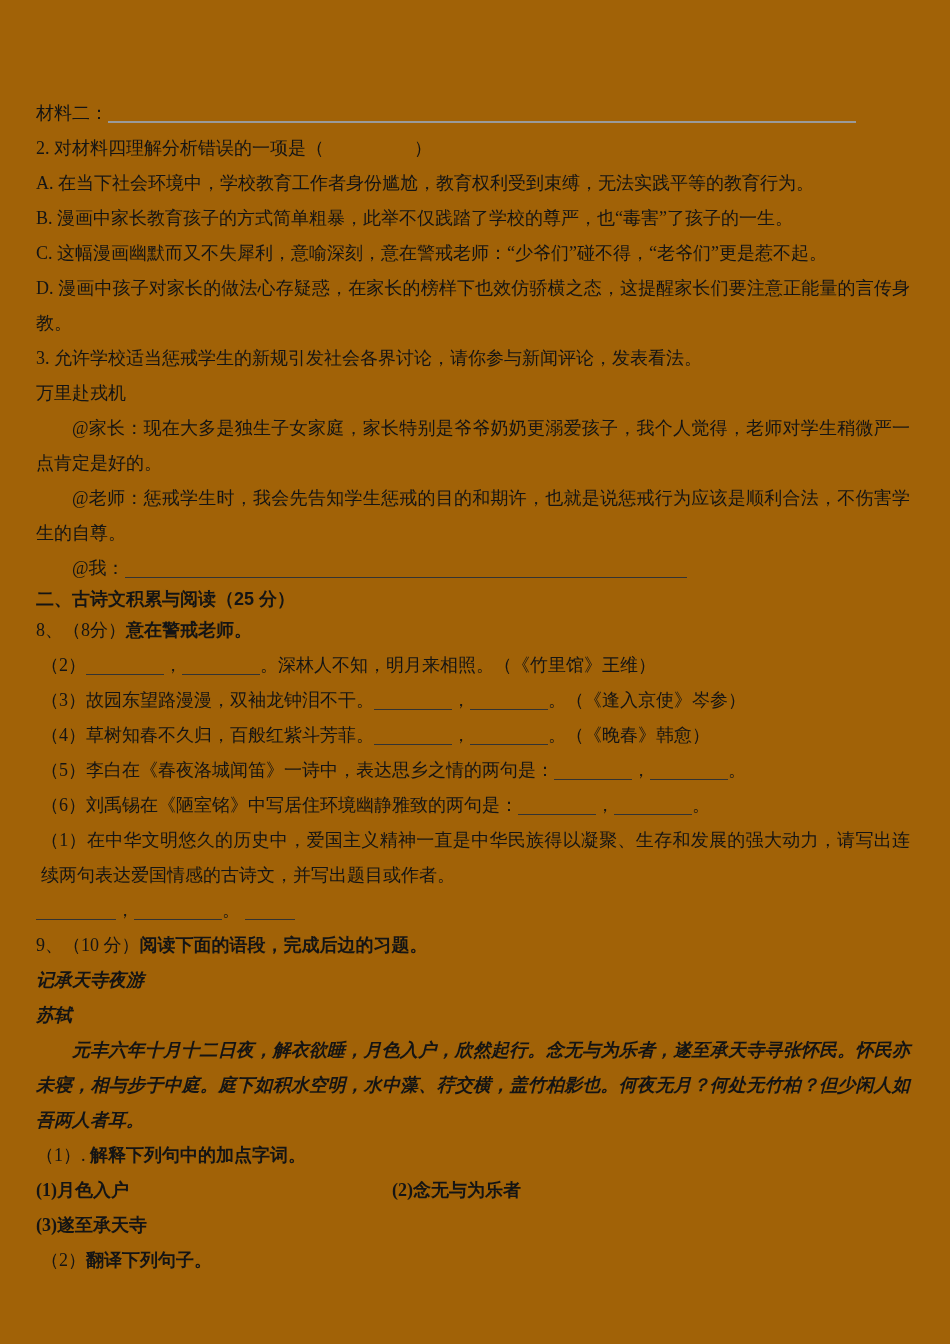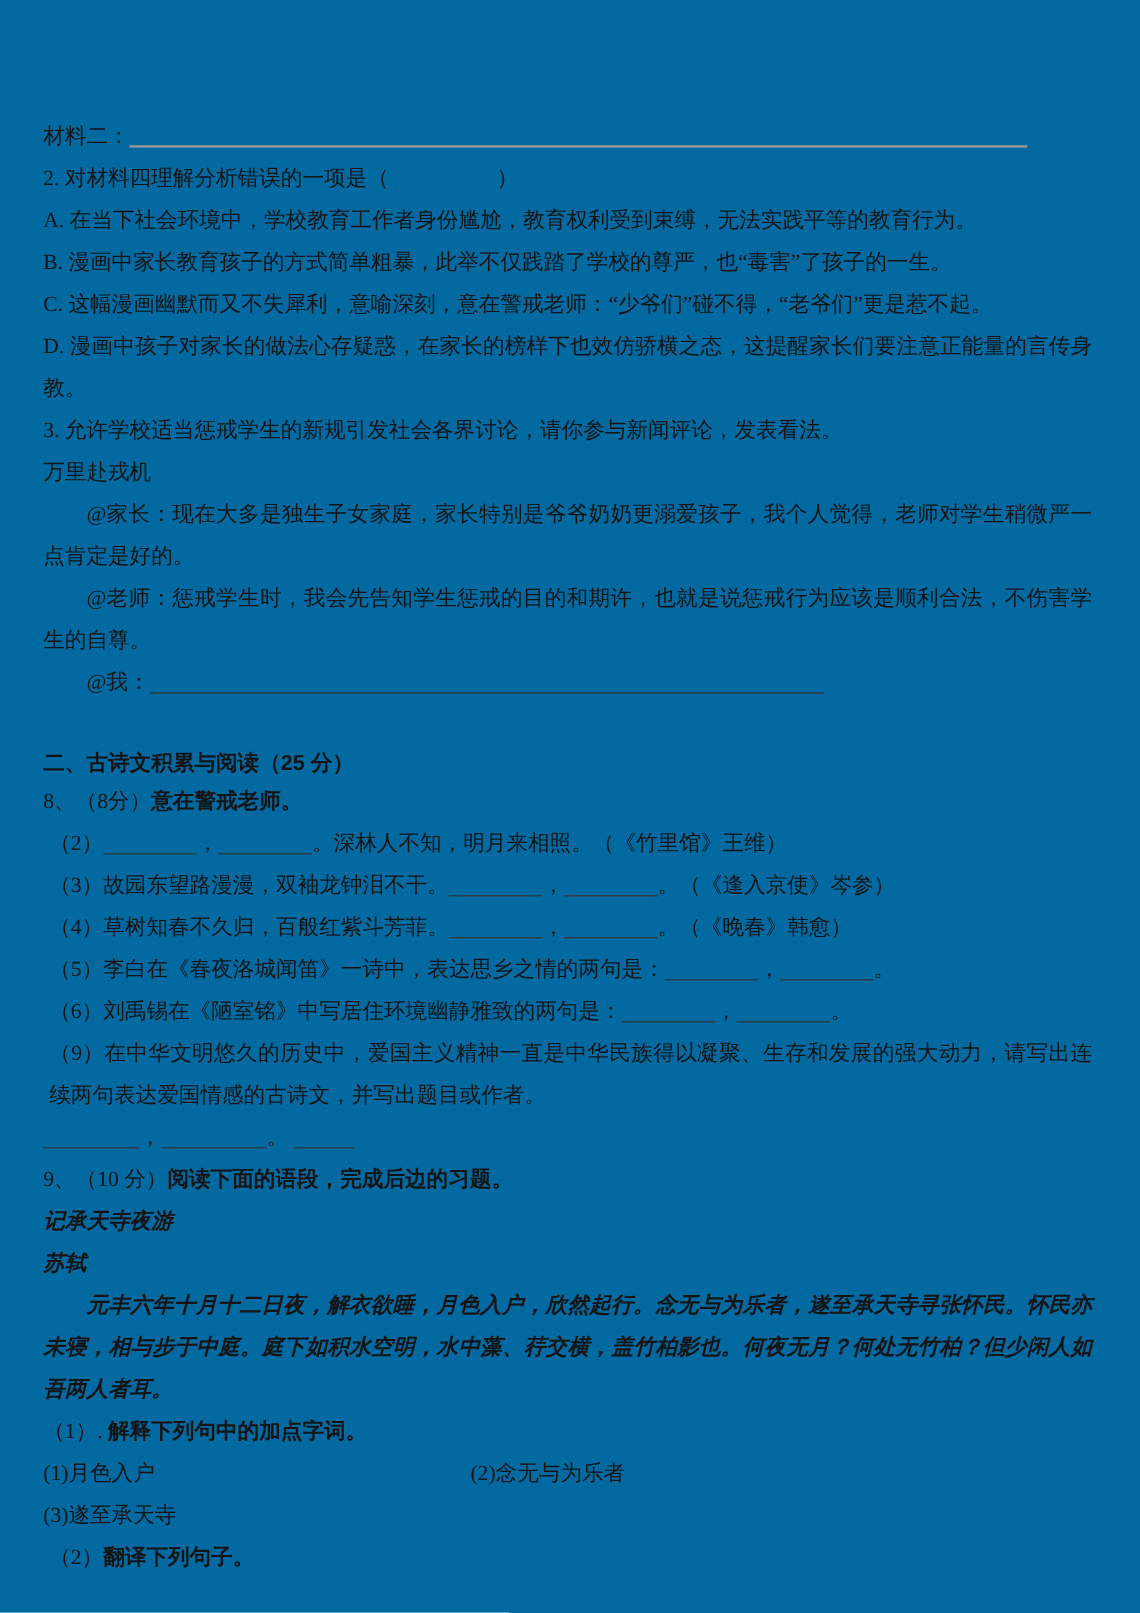--- a/index.html
+++ b/index.html
@@ -1,47 +1,47 @@
 <!DOCTYPE html>
 <html><head>
 <meta charset="utf-8">
 <style>
   html, body { margin: 0; padding: 0; background: #ffffff; }
   .page {
     position: relative;
     width: 950px;
     height: 1344px;
     box-sizing: border-box;
-    background: #0369a1;
+    background: #a16207;
     padding: 96px 40px 0 36px;
     font-family: "Liberation Serif", serif;
     font-size: 18px;
     color: #141414;
     overflow: hidden;
   }
   p { margin: 0; line-height: 35px; }
   .just { text-align: justify; }
   .indent2 { text-indent: 2em; }
   .hei { font-family: "Liberation Sans", sans-serif; font-weight: bold; }
   .kai { font-style: italic; font-weight: bold; font-family: Liberation Serif, serif; }
-  .tight { line-height: 27px; margin-top: 37px; }
+  .tight { line-height: 27px; }
   .qitem { padding-left: 5px; }
   .blank {
     display: inline-block;
     height: 1em;
     border-bottom: 1px solid #333;
     vertical-align: -4px;
   }
   .blank-material { width: 748px; border-bottom: 2px solid #9a9a9a; }
   .blank-me { width: 562px; }
   .blank-s { width: 78px; }
   .blank-7a { width: 80px; }
   .blank-7b { width: 88px; }
   .blank-7c { width: 50px; }
-  .terms-row { display: flex; line-height: 35px; font-weight: normal; justify-content: space-between; }
+  .terms-row { display: flex; line-height: 35px; font-weight: bold; justify-content: space-between; }
   .terms-row .col-a { width: 356px; }
   .terms-row .col-b { flex: 1; }
 </style>
 </head>
 <body>
 
 <div class="page">
 
   <p><span>材料二：</span><span class="blank blank-material"></span></p>
 
@@ -65,21 +65,21 @@
   <p class="qitem"><span>（2）</span><span class="blank blank-s"></span><span>，</span><span class="blank blank-s"></span><span>。深林人不知，明月来相照。（《竹里馆》王维）</span></p>
 
   <p class="qitem"><span>（3）故园东望路漫漫，双袖龙钟泪不干。</span><span class="blank blank-s"></span><span>，</span><span class="blank blank-s"></span><span>。（《逢入京使》岑参）</span></p>
 
   <p class="qitem"><span>（4）草树知春不久归，百般红紫斗芳菲。</span><span class="blank blank-s"></span><span>，</span><span class="blank blank-s"></span><span>。（《晚春》韩愈）</span></p>
 
   <p class="qitem"><span>（5）李白在《春夜洛城闻笛》一诗中，表达思乡之情的两句是：</span><span class="blank blank-s"></span><span>，</span><span class="blank blank-s"></span><span>。</span></p>
 
   <p class="qitem"><span>（6）刘禹锡在《陋室铭》中写居住环境幽静雅致的两句是：</span><span class="blank blank-s"></span><span>，</span><span class="blank blank-s"></span><span>。</span></p>
 
-  <p class="just qitem">（9）在中华文明悠久的历史中，爱国主义精神一直是中华民族得以凝聚、生存和发展的强大动力，请写出连续两句表达爱国情感的古诗文，并写出题目或作者。</p>
+  <p class="just qitem">（1）在中华文明悠久的历史中，爱国主义精神一直是中华民族得以凝聚、生存和发展的强大动力，请写出连续两句表达爱国情感的古诗文，并写出题目或作者。</p>
 
   <p><span class="blank blank-7a"></span><span>，</span><span class="blank blank-7b"></span><span>。</span> <span class="blank blank-7c"></span></p>
 
   <p><span>9、（10 分）</span><span class="hei">阅读下面的语段，完成后边的习题。</span></p>
 
   <p class="kai">记承天寺夜游</p>
   <p class="kai">苏轼</p>
   <p class="kai just indent2">元丰六年十月十二日夜，解衣欲睡，月色入户，欣然起行。念无与为乐者，遂至承天寺寻张怀民。怀民亦未寝，相与步于中庭。庭下如积水空明，水中藻、荇交横，盖竹柏影也。何夜无月？何处无竹柏？但少闲人如吾两人者耳。</p>
 
   <p><span>（1）. </span><span class="hei">解释下列句中的加点字词。</span></p>

